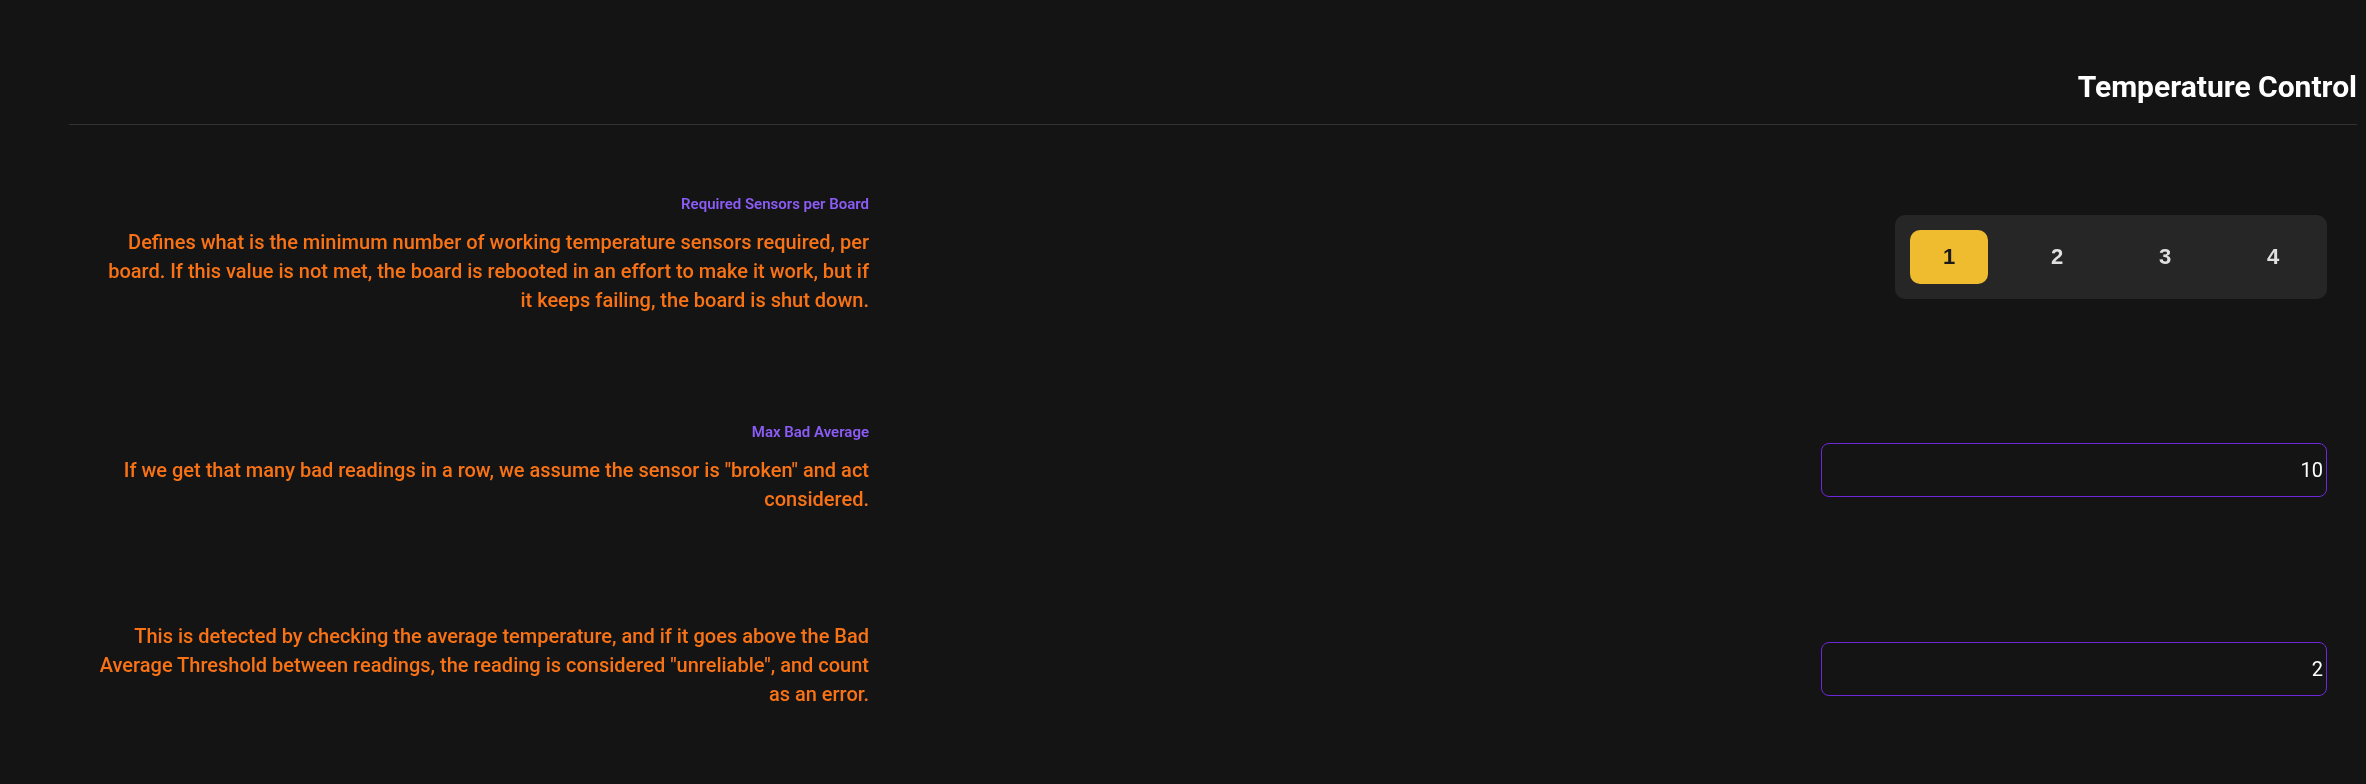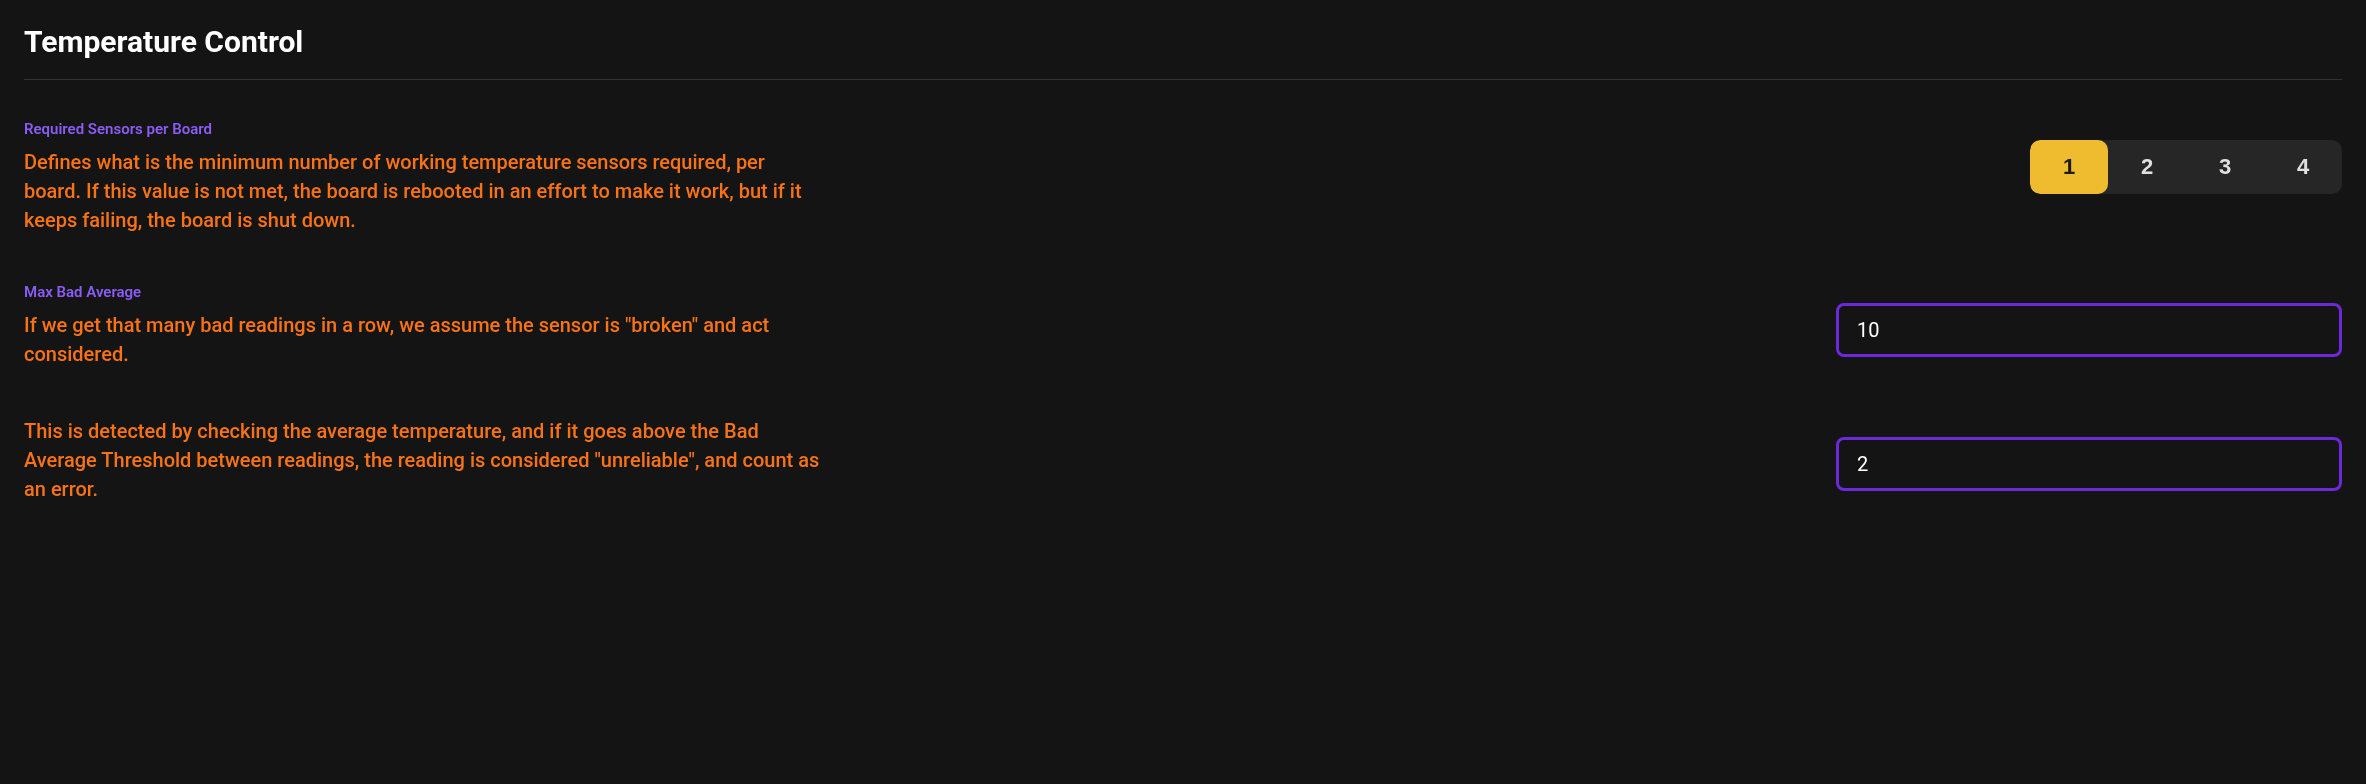--- a/index.html
+++ b/index.html
@@ -1,18 +1,19 @@
 <!DOCTYPE html>
 <html><head>
   <meta charset="utf-8">
   <style>
     * {
-      margin: 0;
+      margin: 15px;
       padding: 0;
       box-sizing: border-box;
+      text-align: right;
     }
     body {
       background-color: #141414;
       color: #ffffff;
       font-family: -apple-system, BlinkMacSystemFont, "Segoe UI", Roboto, Helvetica, Arial, sans-serif;
       padding: 24px;
       width: 2366px;
     }
     .section-title {
       font-size: 30px;
@@ -73,23 +74,23 @@
     }
     .segment.active {
       background-color: #efbb2f;
       color: #1a1a1a;
       border-radius: 10px;
     }
     .text-input {
       width: 506px;
       height: 54px;
       background-color: #141414;
-      border: 3px solid #6d28d9;
+      border: 1px solid #6d28d9;
       border-radius: 8px;
-      padding: 0 18px;
+      padding: 0 3px;
       font-size: 20px;
       color: #ffffff;
       font-family: inherit;
     }
   </style>
 </head>
 <body>
 
 <h2 class="section-title">Temperature Control</h2>
 <hr class="divider">

